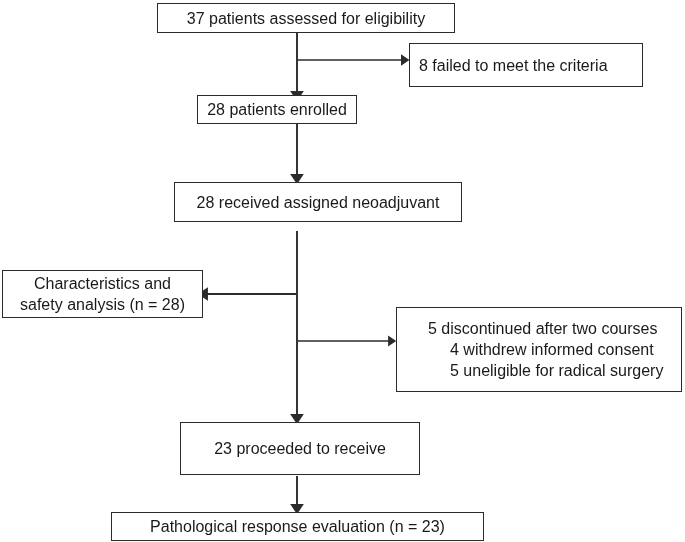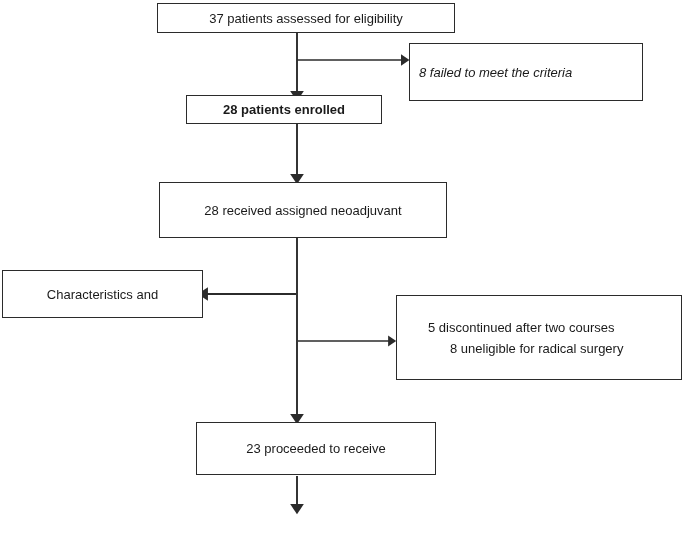--- a/index.html
+++ b/index.html
@@ -14,21 +14,21 @@
     background: #ffffff;
     font-family: "Liberation Sans", sans-serif;
     overflow: hidden;
   }
   .box {
     position: absolute;
     box-sizing: border-box;
     border: 1.6px solid #2b2b2b;
     background: #ffffff;
     color: #1a1a1a;
-    font-size: 13px;
+    font-size: 16px;
     line-height: 21px;
     display: flex;
     flex-direction: column;
     justify-content: center;
     z-index: 3;
   }
   .box .line {
     white-space: pre;
   }
   .c   { text-align: center; }
@@ -76,39 +76,44 @@
 
     <path d="M298,341 L392,341" stroke="#2b2b2b" stroke-width="1.5" fill="none" marker-end="url(#arrowright)"></path>
 
     <path d="M297,476 L297,509" stroke="#2b2b2b" stroke-width="1.9" fill="none" marker-end="url(#arrowdown)"></path>
   </svg>
 
   <div class="box c pad-c" style="left:157px; top:3px; width:298px; height:30px;">
     <div class="line">37 patients assessed for eligibility</div>
   </div>
 
-  <div class="box l pad-l" style="left:409px; top:43px; width:234px; height:58px;font-style:italic;">
+  <div class="box l pad-l" style="left:409px; top:43px; width:234px; height:44px;">
     <div class="line">8 failed to meet the criteria</div>
   </div>
 
-  <div class="box c pad-c" style="left:186px; top:95px; width:196px; height:29px;font-weight:bold;">
+  <div class="box c pad-c" style="left:197px; top:95px; width:160px; height:29px;">
     <div class="line">28 patients enrolled</div>
   </div>
 
-  <div class="box c pad-c" style="left:159px; top:182px; width:288px; height:56px;">
+  <div class="box c pad-c" style="left:174px; top:182px; width:288px; height:40px;">
     <div class="line">28 received assigned neoadjuvant</div>
   </div>
 
   <div class="box l pad-l" style="left:2px; top:270px; width:201px; height:48px;text-align:center;">
     <div class="line">Characteristics and</div>
+    <div class="line">safety analysis (n = 28)</div>
   </div>
 
-  <div class="box l pad-l" style="left:396px; top:295px; width:286px; height:85px;padding-left:31px;">
+  <div class="box l pad-l" style="left:396px; top:307px; width:286px; height:85px;padding-left:31px;">
     <div class="line">5 discontinued after two courses</div>
-    <div class="line indent">8 uneligible for radical surgery</div>
+    <div class="line indent">4 withdrew informed consent</div>
+    <div class="line indent">5 uneligible for radical surgery</div>
   </div>
 
-  <div class="box c pad-c" style="left:180px; top:422px; width:240px; height:53px;margin-left:16px;">
+  <div class="box c pad-c" style="left:180px; top:422px; width:240px; height:53px;">
     <div class="line">23 proceeded to receive</div>
   </div>
 
+  <div class="box c pad-c" style="left:111px; top:512px; width:373px; height:29px;">
+    <div class="line">Pathological response evaluation (n = 23)</div>
+  </div>
 
 </div>
 
 </body></html>

